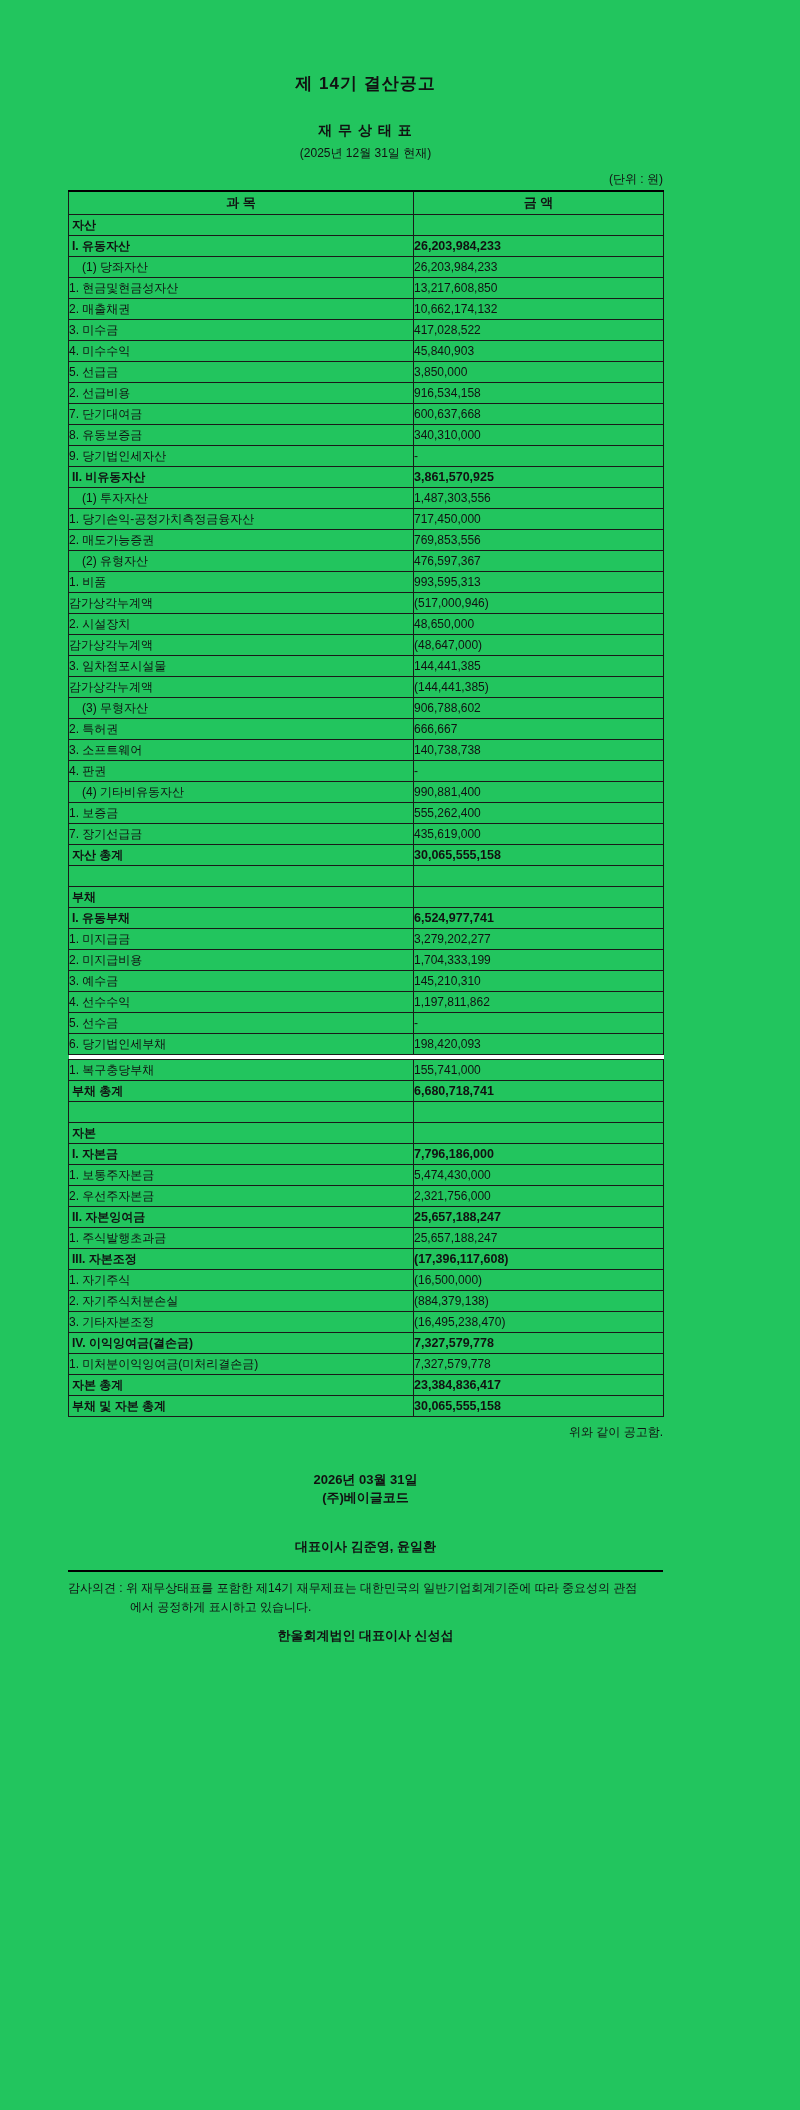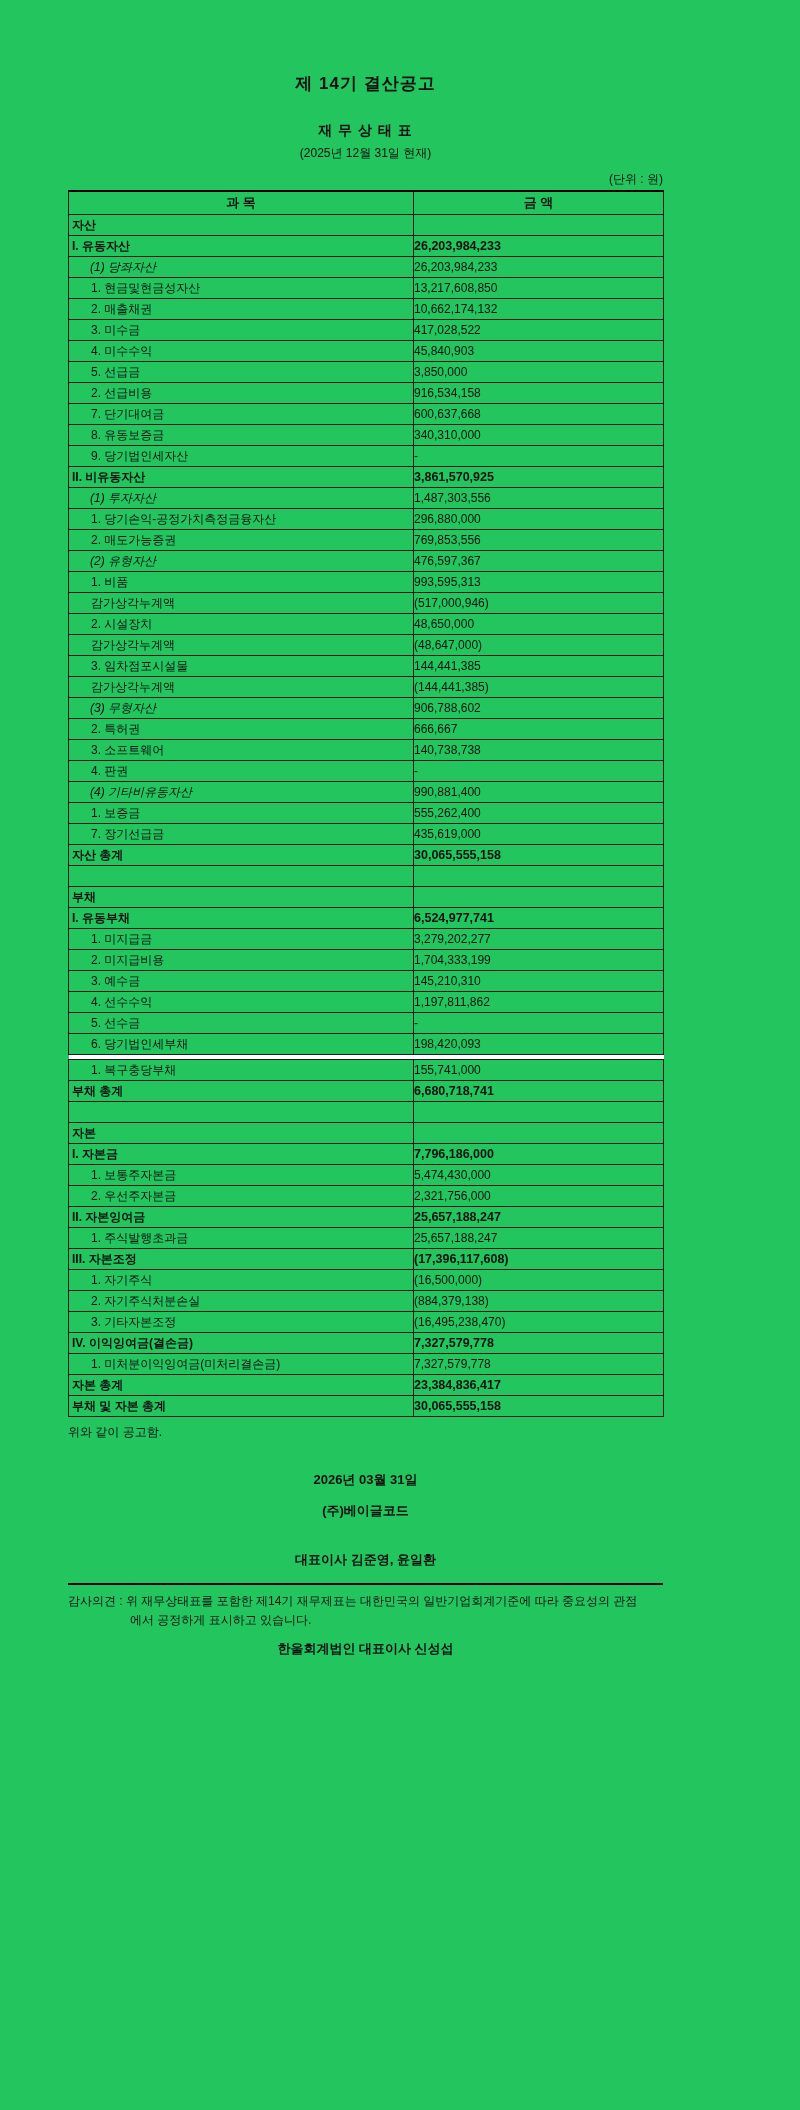--- a/index.html
+++ b/index.html
@@ -60,38 +60,39 @@
   }
   col.c-label  { width: 345px; }
   col.c-amount { width: 250px; }
 
   table.bs td { height: 20px; }
   td.label  { text-align: left; white-space: pre; padding-left: 4px; }
   td.amount { padding-right: 7px; font-size: 12px; }
 
   tr.bold td.label  { font-weight: 700; padding-left: 3px; border-radius: 10px; }
   tr.bold td.amount { font-weight: 700; font-size: 12.5px; }
-  tr.i1 td.label { padding-left: 21px; font-style: italic; }
-  tr.i2 td.label { padding-left: 22px; }
+  tr.i1 td.label { padding-left: 13px; }
+  tr.i2 td.label { }
 
   tr.spacer td { height: 20px; }
   tr.gap td.gapcell {
     height: 4px;
     border-left: none;
     border-right: none;
     background: #ffffff;
   }
 
   .notice {
     font-size: 12px;
     margin-top: 7px;
+    text-align: right;
   }
   .sign-block { text-align: center; }
   .sign-date    { font-size: 13px; font-weight: 700; margin-top: 30px; }
-  .sign-company { font-size: 13px; font-weight: 700; margin-top: 13px; }
+  .sign-company { font-size: 13px; font-weight: 700; }
   .sign-ceo     { font-size: 13px; font-weight: 700; margin-top: 31px; }
 
   .divider {
     border-top: 2px solid #000000;
     margin-top: 14px;
   }
   .opinion { font-size: 12px; margin-top: 7px; line-height: 1.55; }
   .opinion-line2 { margin-left: 62px; }
   .auditor {
     text-align: center;
@@ -174,21 +175,21 @@
           <tr class="bold">
         <td class="label">II. 비유동자산</td>
         <td class="amount">3,861,570,925</td>
       </tr>
           <tr class="i1">
         <td class="label">(1) 투자자산</td>
         <td class="amount">1,487,303,556</td>
       </tr>
           <tr class="i2">
         <td class="label">1. 당기손익-공정가치측정금융자산</td>
-        <td class="amount">296,880,000</td>
+        <td class="amount">717,450,000</td>
       </tr>
           <tr class="i2">
         <td class="label">2. 매도가능증권</td>
         <td class="amount">769,853,556</td>
       </tr>
           <tr class="i1">
         <td class="label">(2) 유형자산</td>
         <td class="amount">476,597,367</td>
       </tr>
           <tr class="i2">

